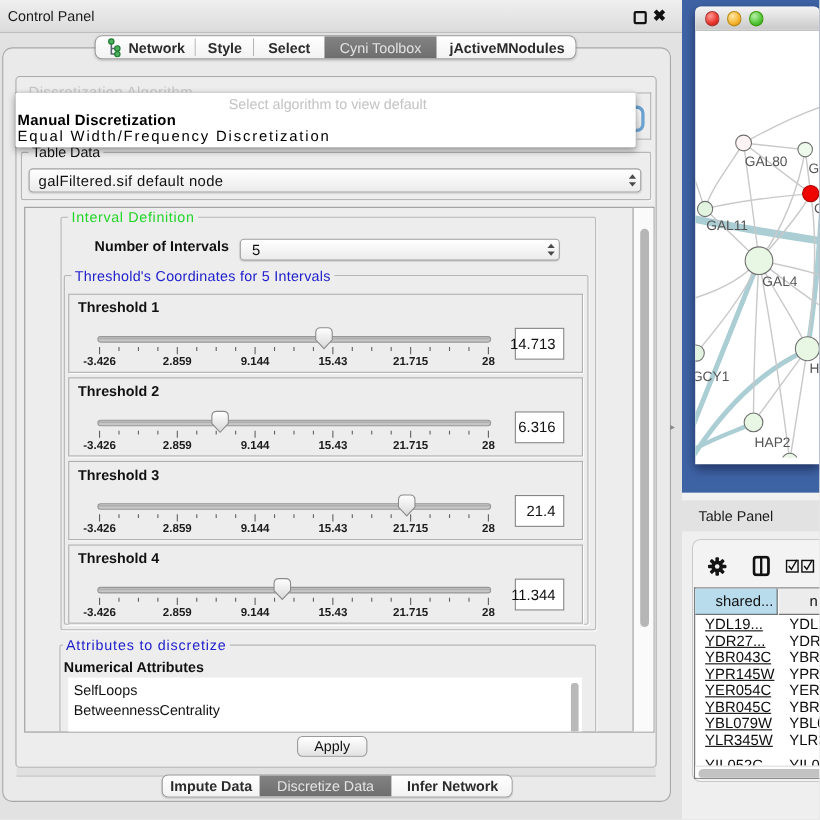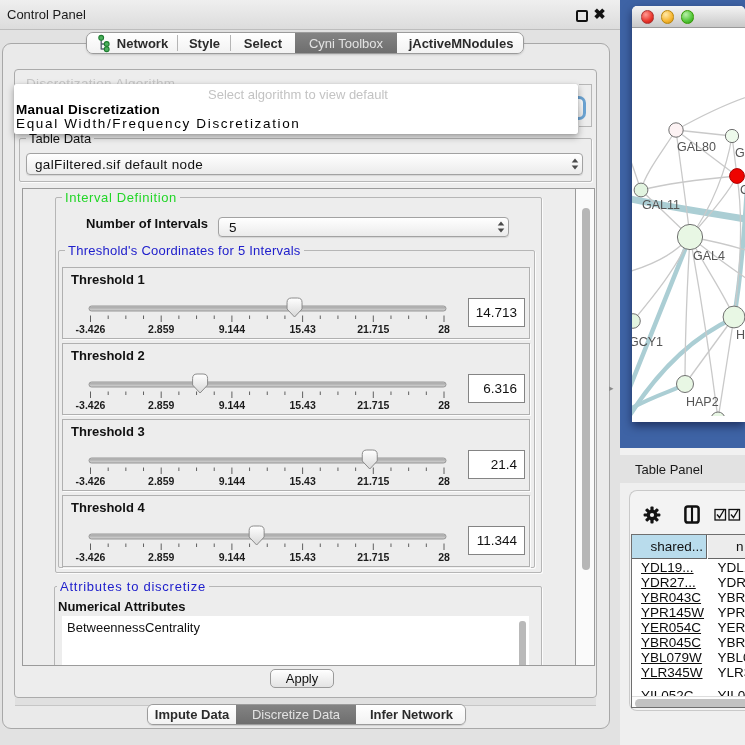--- a/index.html
+++ b/index.html
@@ -35,21 +35,21 @@
 .combo { position:absolute; background:linear-gradient(#ffffff,#ebebeb); border:1px solid #a2a2a2;
   border-radius:4px; box-shadow:0 1px 1px rgba(0,0,0,0.1); font-size:13.5px; color:#111;
   display:flex; align-items:center; }
 .combo .txt { padding-left:10px; }
 .combo svg { position:absolute; right:3px; top:50%; transform:translateY(-50%); }
 
 .tpanel { position:absolute; left:39px; width:468px; height:72px; border:1px solid #b0b0b0;
   background:#ededed; box-shadow:1px 1px 0 rgba(255,255,255,0.8); }
 .tpanel .tlabel { position:absolute; left:8px; top:4px; font-size:13px; font-weight:bold; color:#111; }
 .ticklab { position:absolute; transform:translateX(-50%); font-size:10.5px; font-weight:bold; color:#1c1c1c; }
-.valbox { position:absolute; left:405px; top:29.5px; width:57px; height:29px; background:#fff;
+.valbox { position:absolute; left:405px; top:29.5px; width:45px; height:29px; background:#fff;
   border:1px solid #848484; font-size:13.5px; color:#111; display:flex; align-items:center;
   justify-content:flex-end; padding-right:7px; }
 
 #attrlist { left:62px; top:616px; width:467px; height:60px; background:#fff; border:0; font-size:13px; color:#111; padding-top:3px; }
 #attrlist div { padding-left:5px; height:17.5px; line-height:17.5px; }
 
 #applybtn { left:270px; top:668.5px; width:64px; height:19.5px; background:linear-gradient(#ffffff,#e3e3e3);
   border:1px solid #9a9a9a; border-radius:5px; font-size:13px; color:#111;
   display:flex; align-items:center; justify-content:center; }
 
@@ -307,20 +307,21 @@
       <div class="ticklab" style="left:310.3px;top:55px;">21.715</div>
       <div class="ticklab" style="left:381px;top:55px;">28</div>
       <div class="valbox">11.344</div>
     </div>
 
   <div class="abs group" style="left:31px;top:397px;width:488px;height:90px;">
     <div class="gtitle" style="color:#2020cc;left:2px;letter-spacing:0.75px;">Attributes to discretize</div>
   </div>
   <div class="abs" style="left:35px;top:410px;font-size:13px;font-weight:bold;color:#111;">Numerical Attributes</div>
   <div class="abs" id="attrlist" style="left:39px;top:427px;">
+    <div>SelfLoops</div>
     <div>BetweennessCentrality</div>
   </div>
   <div class="abs" style="left:496px;top:432px;width:7px;height:60px;background:#b9b9b9;border-radius:3px;"></div>
 </div>
 
 <div class="abs" style="left:15px;top:698px;width:581px;height:8px;background:#e0e0e0;border-bottom:1px solid #c6c6c6;"></div>
 
 <div class="abs" id="applybtn">Apply</div>
 
 <div class="abs" id="popup">

